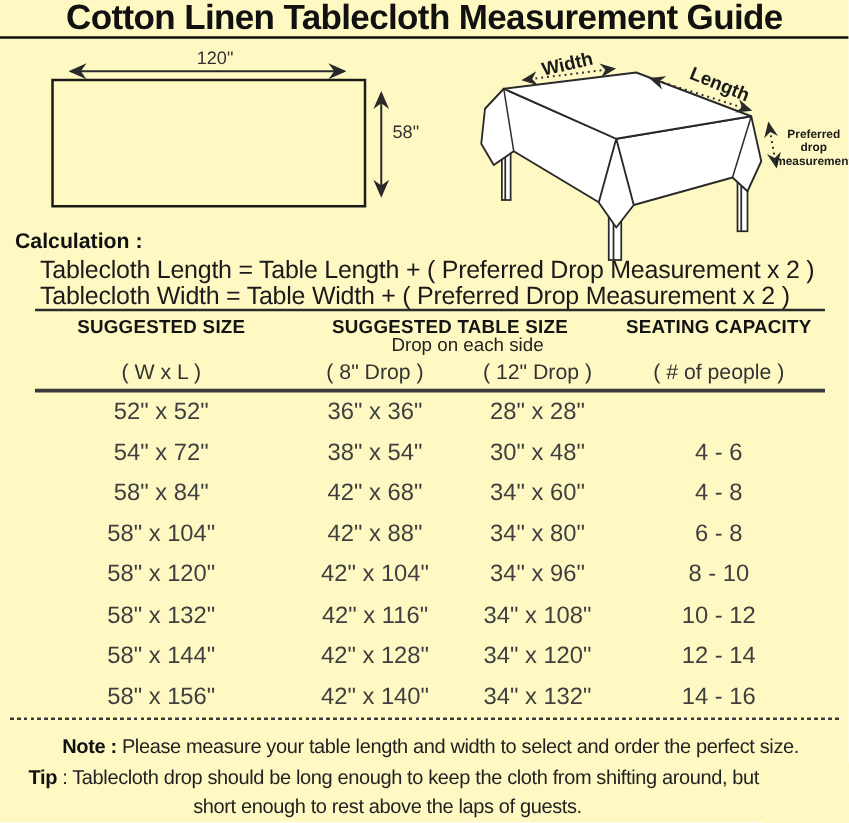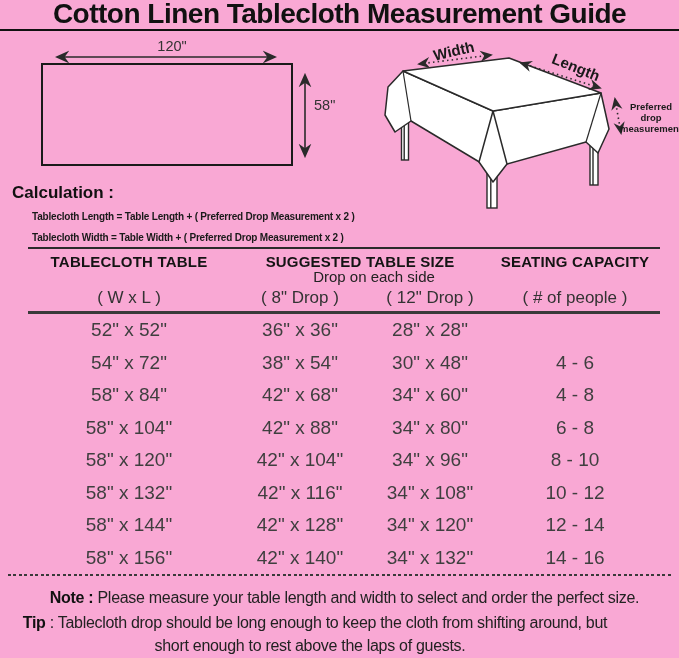--- a/index.html
+++ b/index.html
@@ -1,34 +1,34 @@
 <!DOCTYPE html>
 <html><head>
 <meta charset="utf-8">
 <style>
   html,body{margin:0;padding:0;background:#fff;}
-  .page{position:relative;width:679px;height:658px;background:#f9a8d4;overflow:hidden;
+  .page{position:relative;width:679px;height:658px;background:#fef9c3;overflow:hidden;
         font-family:"Liberation Sans",sans-serif;color:#222;}
 
   
   .title{position:absolute;top:-2px;left:0;width:679px;text-align:center;
          font-size:28px;font-weight:bold;letter-spacing:-0.5px;color:#111;line-height:32px;}
   .title-rule{position:absolute;top:29px;left:0;width:679px;height:2px;background:#111;}
 
   
   .rect-svg{position:absolute;left:20px;top:38px;}
   .cloth-svg{position:absolute;left:380px;top:30px;}
   svg text{font-family:"Liberation Sans",sans-serif;}
   .dim-label{font-size:14.5px;fill:#333;}
   .cloth-label{font-size:15px;font-weight:bold;fill:#1a1a1a;}
   .drop-label{font-size:9.5px;font-weight:bold;fill:#1a1a1a;}
 
   
   .calc-heading{position:absolute;left:12px;top:183px;font-size:17px;font-weight:bold;color:#111;}
-  .calc-lines{position:absolute;left:32px;top:206px;font-size:10px;font-weight:bold;
+  .calc-lines{position:absolute;left:32px;top:206px;font-size:20px;font-weight:normal;
               letter-spacing:-0.2px;color:#1a1a1a;line-height:21px;}
 
   
   .tbl{position:absolute;left:28px;top:247px;width:632px;}
   .tbl-head{border-top:2px solid #2b2b2b;border-bottom:3px solid #3a3a3a;height:62px;
             display:grid;grid-template-columns:202px 260px 170px;}
   .th-col{display:flex;flex-direction:column;align-items:center;justify-content:space-between;
           padding:5px 0 4px 0;text-align:center;}
   .th-bold{font-size:15px;font-weight:bold;color:#141414;letter-spacing:0.2px;line-height:16px;}
   .th-dropnote{font-size:15px;color:#222;line-height:14px;margin-left:28px;}
@@ -108,21 +108,21 @@
 
   <div class="calc-heading">Calculation :</div>
   <div class="calc-lines">
     <div>Tablecloth Length = Table Length + ( Preferred Drop Measurement x 2 )</div>
     <div>Tablecloth Width = Table Width + ( Preferred Drop Measurement x 2 )</div>
   </div>
 
   <div class="tbl">
     <div class="tbl-head">
       <div class="th-col">
-        <span class="th-bold">TABLECLOTH TABLE</span>
+        <span class="th-bold">SUGGESTED SIZE</span>
         <span class="th-sub">( W x L )</span>
       </div>
       <div class="th-col">
         <span class="th-bold">SUGGESTED TABLE SIZE</span>
         <span class="th-dropnote">Drop on each side</span>
         <div class="drops-row">
           <span class="th-sub">( 8" Drop )</span>
           <span class="th-sub">( 12" Drop )</span>
         </div>
       </div>

